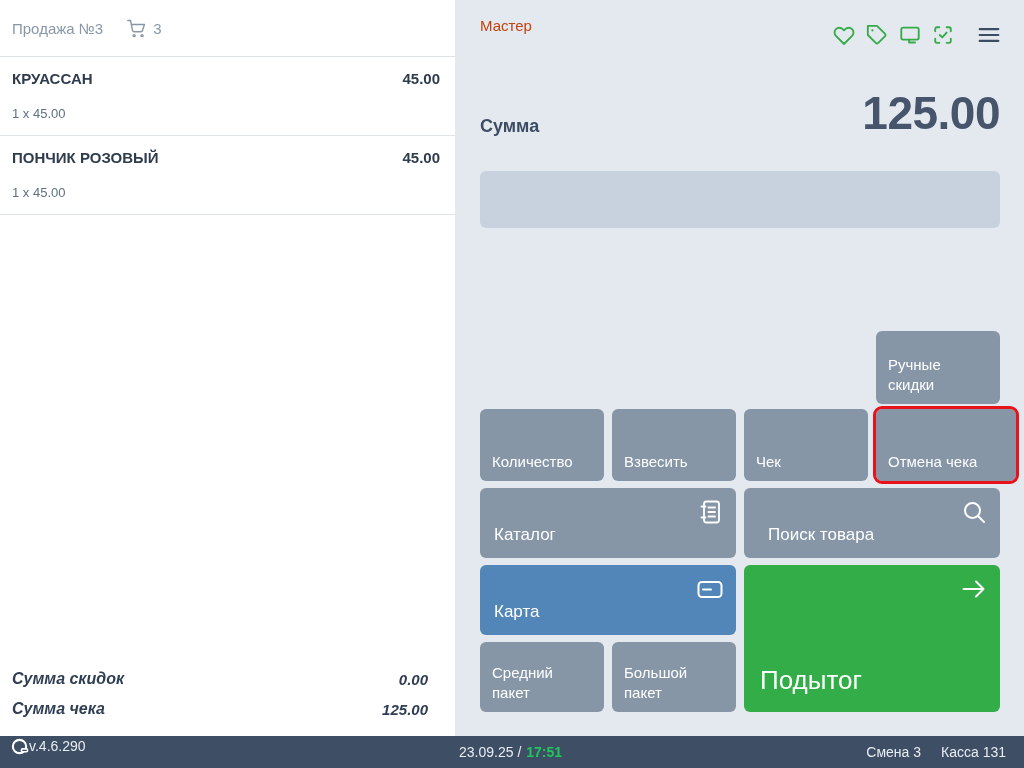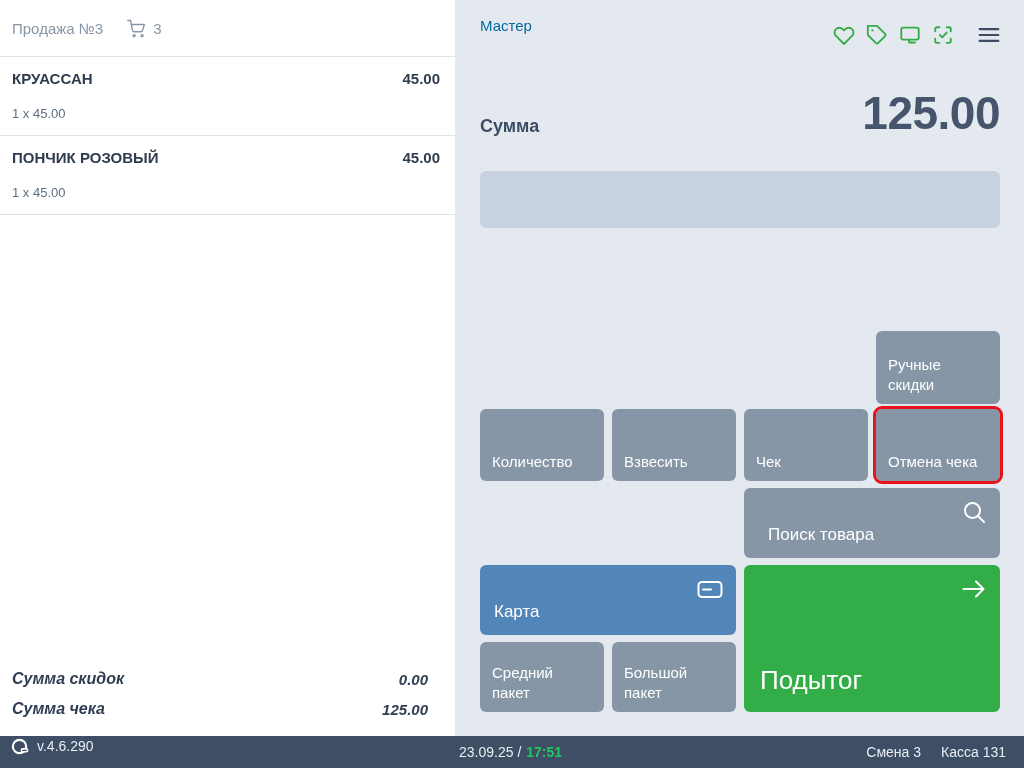--- a/index.html
+++ b/index.html
@@ -21,53 +21,53 @@
   .item-qty { margin-top:19px; font-size:13px; color:#5f7081; }
 
   .totals { position:absolute; left:12px; right:27px; bottom:12px;font-style:italic; }
   .total-row { display:flex; justify-content:space-between; align-items:center;
                height:30px; color:#2f3e53; font-weight:bold; }
   .total-label { font-size:16px; }
   .total-value { font-size:15px; }
 
   
   .right-panel { position:absolute; left:455px; top:0; width:569px; height:736px; background:#e4e9f0; }
-  .rp-user { position:absolute; left:25px; top:17px; font-size:15px; color:#0369a1; }
+  .rp-user { position:absolute; left:25px; top:17px; font-size:15px; color:#c2410c; }
   .rp-icons { position:absolute; top:24px; right:24px; display:flex; align-items:center; gap:11px; }
   .rp-icons .icon { width:22px; height:22px; display:block; }
   .menu-btn { margin-left:13px; width:26px; height:22px; }
 
   .sum-label { position:absolute; left:25px; top:116px; font-size:18px; font-weight:bold; color:#3c4d63; }
   .sum-amount { position:absolute; right:24px; top:90px; font-size:46px; font-weight:bold;
                 color:#46546c; line-height:1; letter-spacing:-0.5px; }
   .entry-box { position:absolute; left:25px; top:171px; width:520px; height:57px;
                background:#c8d2de; border-radius:6px; }
 
   .btn { position:absolute; background:#8696a7; border-radius:6px; color:#ffffff;
          display:flex; align-items:flex-end; padding:10px 12px; font-size:15px;
          line-height:1.3; cursor:pointer; text-align:left; }
   .btn-wide { font-size:17px; padding:12px 14px; }
   .btn-icon { position:absolute; top:10px; right:12px; width:28px; height:28px; }
   .btn-manual   { left:421px; top:331px; width:124px; height:73px; }
   .btn-quantity { left:25px;  top:409px; width:124px; height:72px; }
   .btn-weigh    { left:157px; top:409px; width:124px; height:72px; }
   .btn-receipt  { left:289px; top:409px; width:124px; height:72px; }
-  .btn-cancel   { left:421px; top:409px; width:124px; height:72px; outline:3px solid #e8131a; }
+  .btn-cancel   { left:421px; top:409px; width:140px; height:72px; outline:3px solid #e8131a; }
   .btn-catalog  { left:25px;  top:488px; width:256px; height:70px; }
   .btn-search   { left:289px; top:488px; width:256px; height:70px;padding-left:24px; }
   .btn-card     { left:25px;  top:565px; width:256px; height:70px; background:#5285b8; }
   .btn-subtotal { left:289px; top:565px; width:256px; height:147px; background:#32ad47;
                   font-size:26px; padding:14px 16px; }
   .btn-medium   { left:25px;  top:642px; width:124px; height:70px; }
   .btn-large    { left:157px; top:642px; width:124px; height:70px; }
 
   
   .footer { position:absolute; left:0; top:736px; width:1024px; height:32px; background:#3e4e64;
             color:#e8edf3; font-size:14px; }
-  .f-left { position:absolute; left:10px; top:0; height:20px; display:flex; align-items:center; gap:8px; }
+  .f-left { position:absolute; left:10px; top:0; height:20px; display:flex; align-items:center; }
   .f-datetime { position:absolute; left:459px; top:0; height:32px; display:flex; align-items:center; gap:5px; }
   .f-time { font-weight:bold; color:#22c55e; }
   .f-right { position:absolute; right:18px; top:0; height:32px; display:flex; align-items:center; gap:20px; }
 </style>
 </head>
 <body>
 
 <div class="app">
 
   <div class="left-panel">
@@ -150,20 +150,28 @@
     <div class="btn btn-weigh">
       <span>Взвесить</span>
     </div>
     <div class="btn btn-receipt">
       <span>Чек</span>
     </div>
     <div class="btn btn-cancel">
       <span>Отмена чека</span>
     </div>
 
+    <div class="btn btn-wide btn-catalog">
+      <span>Каталог</span>
+      <svg class="btn-icon" viewBox="0 0 28 28" fill="none" stroke="#ffffff" stroke-width="1.8" stroke-linecap="round" stroke-linejoin="round">
+        <rect x="8" y="3.5" width="15" height="21" rx="2.5"></rect>
+        <path d="M12.5 9.5h6.5M12.5 14h6.5M12.5 18.5h6.5"></path>
+        <path d="M5.5 8.5h4M5.5 19.5h4"></path>
+      </svg>
+    </div>
     <div class="btn btn-wide btn-search">
       <span>Поиск товара</span>
       <svg class="btn-icon" viewBox="0 0 28 28" fill="none" stroke="#ffffff" stroke-width="2" stroke-linecap="round">
         <circle cx="12.5" cy="12.5" r="7.5"></circle>
         <path d="M18.5 18.5L24 24"></path>
       </svg>
     </div>
 
     <div class="btn btn-wide btn-card">
       <span>Карта</span>

